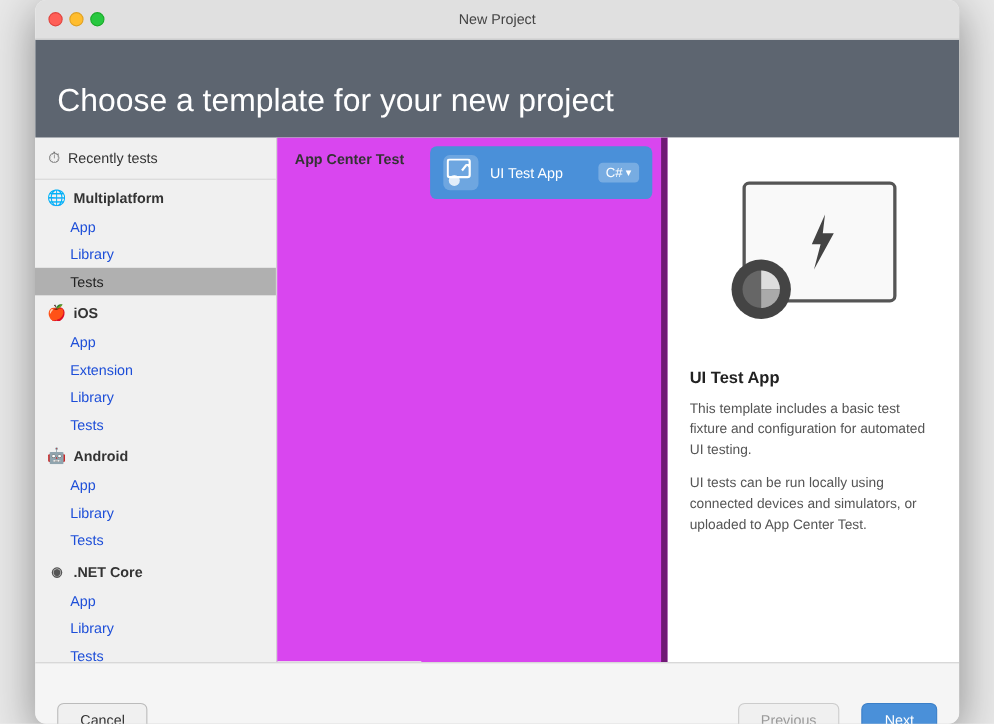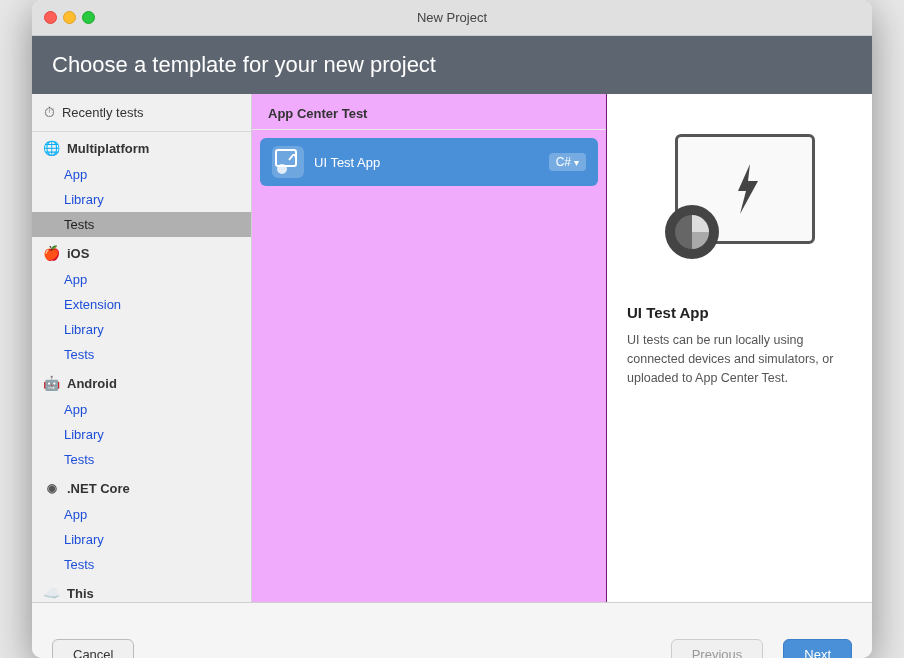--- a/index.html
+++ b/index.html
@@ -54,23 +54,24 @@
       color: #444;
       font-weight: 500;
     }
     
     .header {
       background: #5d6570;
       padding: 16px 20px;
       flex-shrink: 0;
     }
     .header h1 {
-      font-size: 22px;
+      font-size: 29px;
       font-weight: 500;
       color: #fff;
+      margin-top: 24px;
     }
     
     .main-content {
       display: flex;
       flex: 1;
       overflow: hidden;
     }
     
     .sidebar {
       width: 220px;
@@ -120,25 +121,25 @@
       padding: 10px 12px 10px 12px;
       font-size: 13px;
       font-weight: 500;
       color: #333;
       cursor: pointer;
       border-bottom: 1px solid #d8d8d8;
     }
     
     .center-panel {
       flex: 1;
-      background: #f0abfc;
-      display: flex;
-      flex-direction: column;
-      overflow: hidden;
-      border-right: 1px solid #701a75;
+      background: #d946ef;
+      display: flex;
+      flex-direction: row;
+      overflow: hidden;
+      border-right: 6px solid #701a75;
     }
     .center-section-header {
       padding: 12px 16px 8px 16px;
       font-size: 13px;
       font-weight: 600;
       color: #333;
       border-bottom: 1px solid #e8e8e8;
     }
     .template-list {
       flex: 1;
@@ -414,20 +415,21 @@
 
               <path d="M19 19 L19 2 A17 17 0 0 1 36 19 Z" fill="#ddd"></path>
 
               <path d="M19 19 L36 19 A17 17 0 0 1 19 36 Z" fill="#aaa"></path>
             </svg>
           </div>
         </div>
       </div>
 
       <div class="preview-title">UI Test App</div>
+      <div class="preview-desc" style="margin-bottom:12px;">This template includes a basic test fixture and configuration for automated UI testing.</div>
       <div class="preview-desc">UI tests can be run locally using connected devices and simulators, or uploaded to App Center Test.</div>
     </div>
 
   </div>
 
   <div class="footer">
     <div class="footer-left">
       <button class="btn">Cancel</button>
     </div>
     <div class="footer-right">

